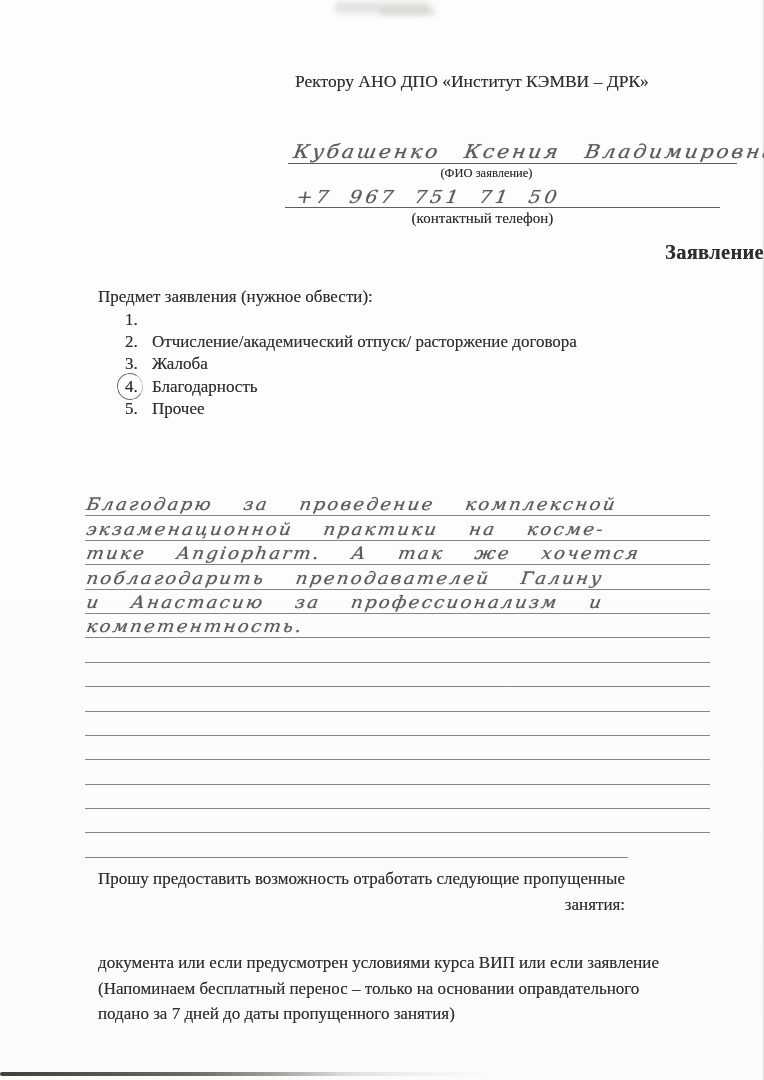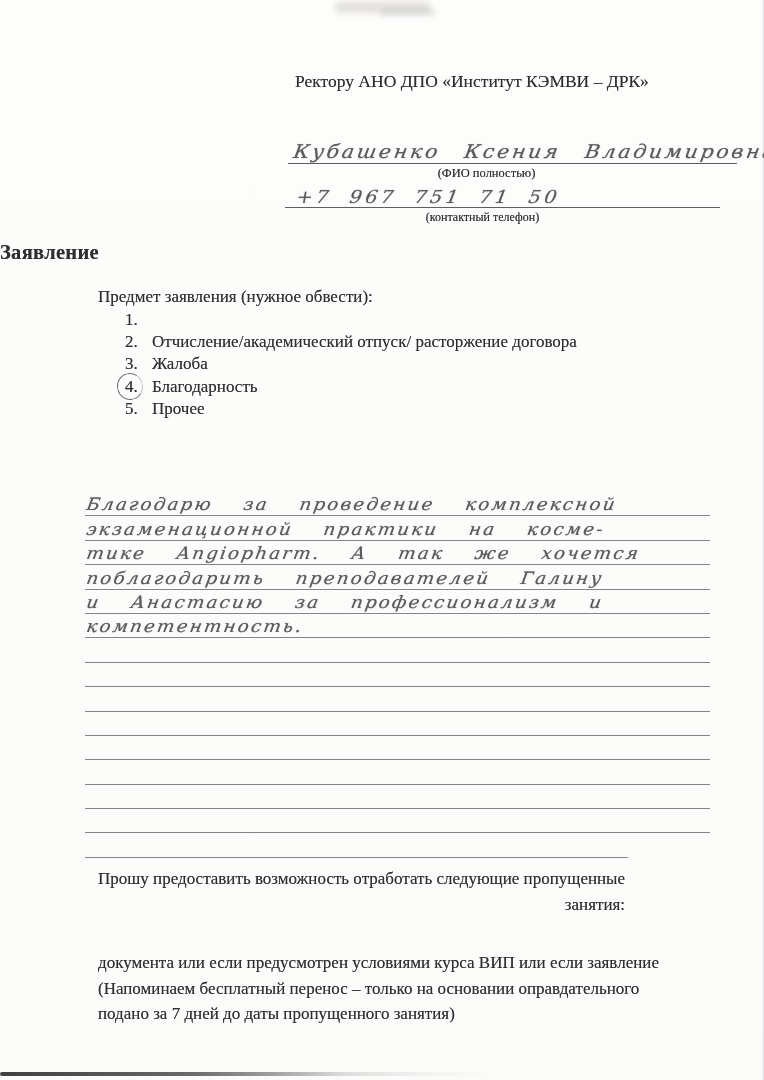--- a/index.html
+++ b/index.html
@@ -32,24 +32,24 @@
 
   
   .header-block{left:295px;top:68px;font-size:17.5px;line-height:27px;}
 
   
   .fio-box{left:288px;top:129px;width:449px;height:34px;border-bottom:1.6px solid #5e5e5e;}
   .fio-box .hand{position:absolute;left:4px;bottom:1px;font-size:19px;letter-spacing:2.5px;word-spacing:14px;}
   .fio-label{left:288px;top:166px;width:449px;text-align:center;font-size:12.5px;transform:translateX(-26px);}
   .phone-box{left:285px;top:178px;width:435px;height:29px;border-bottom:1.6px solid #5e5e5e;}
   .phone-box .hand{position:absolute;left:10px;bottom:0px;font-size:18px;letter-spacing:3px;word-spacing:8px;}
-  .phone-label{left:285px;top:210px;width:435px;text-align:center;font-size:12px;transform:translateX(-20px);}
-
-  
-  .doc-title{left:0;top:241px;width:764px;text-align:left;font-size:20.5px;font-weight:bold;letter-spacing:0.3px;}
+  .phone-label{left:285px;top:210px;width:435px;text-align:center;font-size:15px;transform:translateX(-20px);}
+
+  
+  .doc-title{left:0;top:241px;width:764px;text-align:right;font-size:20.5px;font-weight:bold;letter-spacing:0.3px;}
 
   
   .subject-prompt{left:98px;top:287px;font-size:17px;}
   .options{left:125px;top:309px;font-size:17px;}
   .opt-row{display:flex;height:22.2px;line-height:22.2px;align-items:center;}
   .opt-num{position:relative;width:24px;flex:0 0 24px;}
   .opt-label{margin-left:3px;white-space:nowrap;}
   .opt-num.circled::after{
     content:"";
     position:absolute;
@@ -119,21 +119,21 @@
   <div class="abs ghost-smudge"></div>
   <div class="abs ghost-smudge2"></div>
 
   <div class="abs header-block printed">
     <div>Ректору АНО ДПО «Институт КЭМВИ – ДРК»</div>
   </div>
 
   <div class="abs fio-box">
     <span class="hand">Кубашенко Ксения Владимировна</span>
   </div>
-  <div class="abs fio-label printed">(ФИО полностью)</div>
+  <div class="abs fio-label printed">(ФИО заявление)</div>
 
   <div class="abs phone-box">
     <span class="hand">+7 967 751 71 50</span>
   </div>
   <div class="abs phone-label printed">(контактный телефон)</div>
 
   <div class="abs doc-title printed">Заявление</div>
 
   <div class="abs subject-prompt printed">Предмет заявления (нужное обвести):</div>
   <div class="abs options printed">

